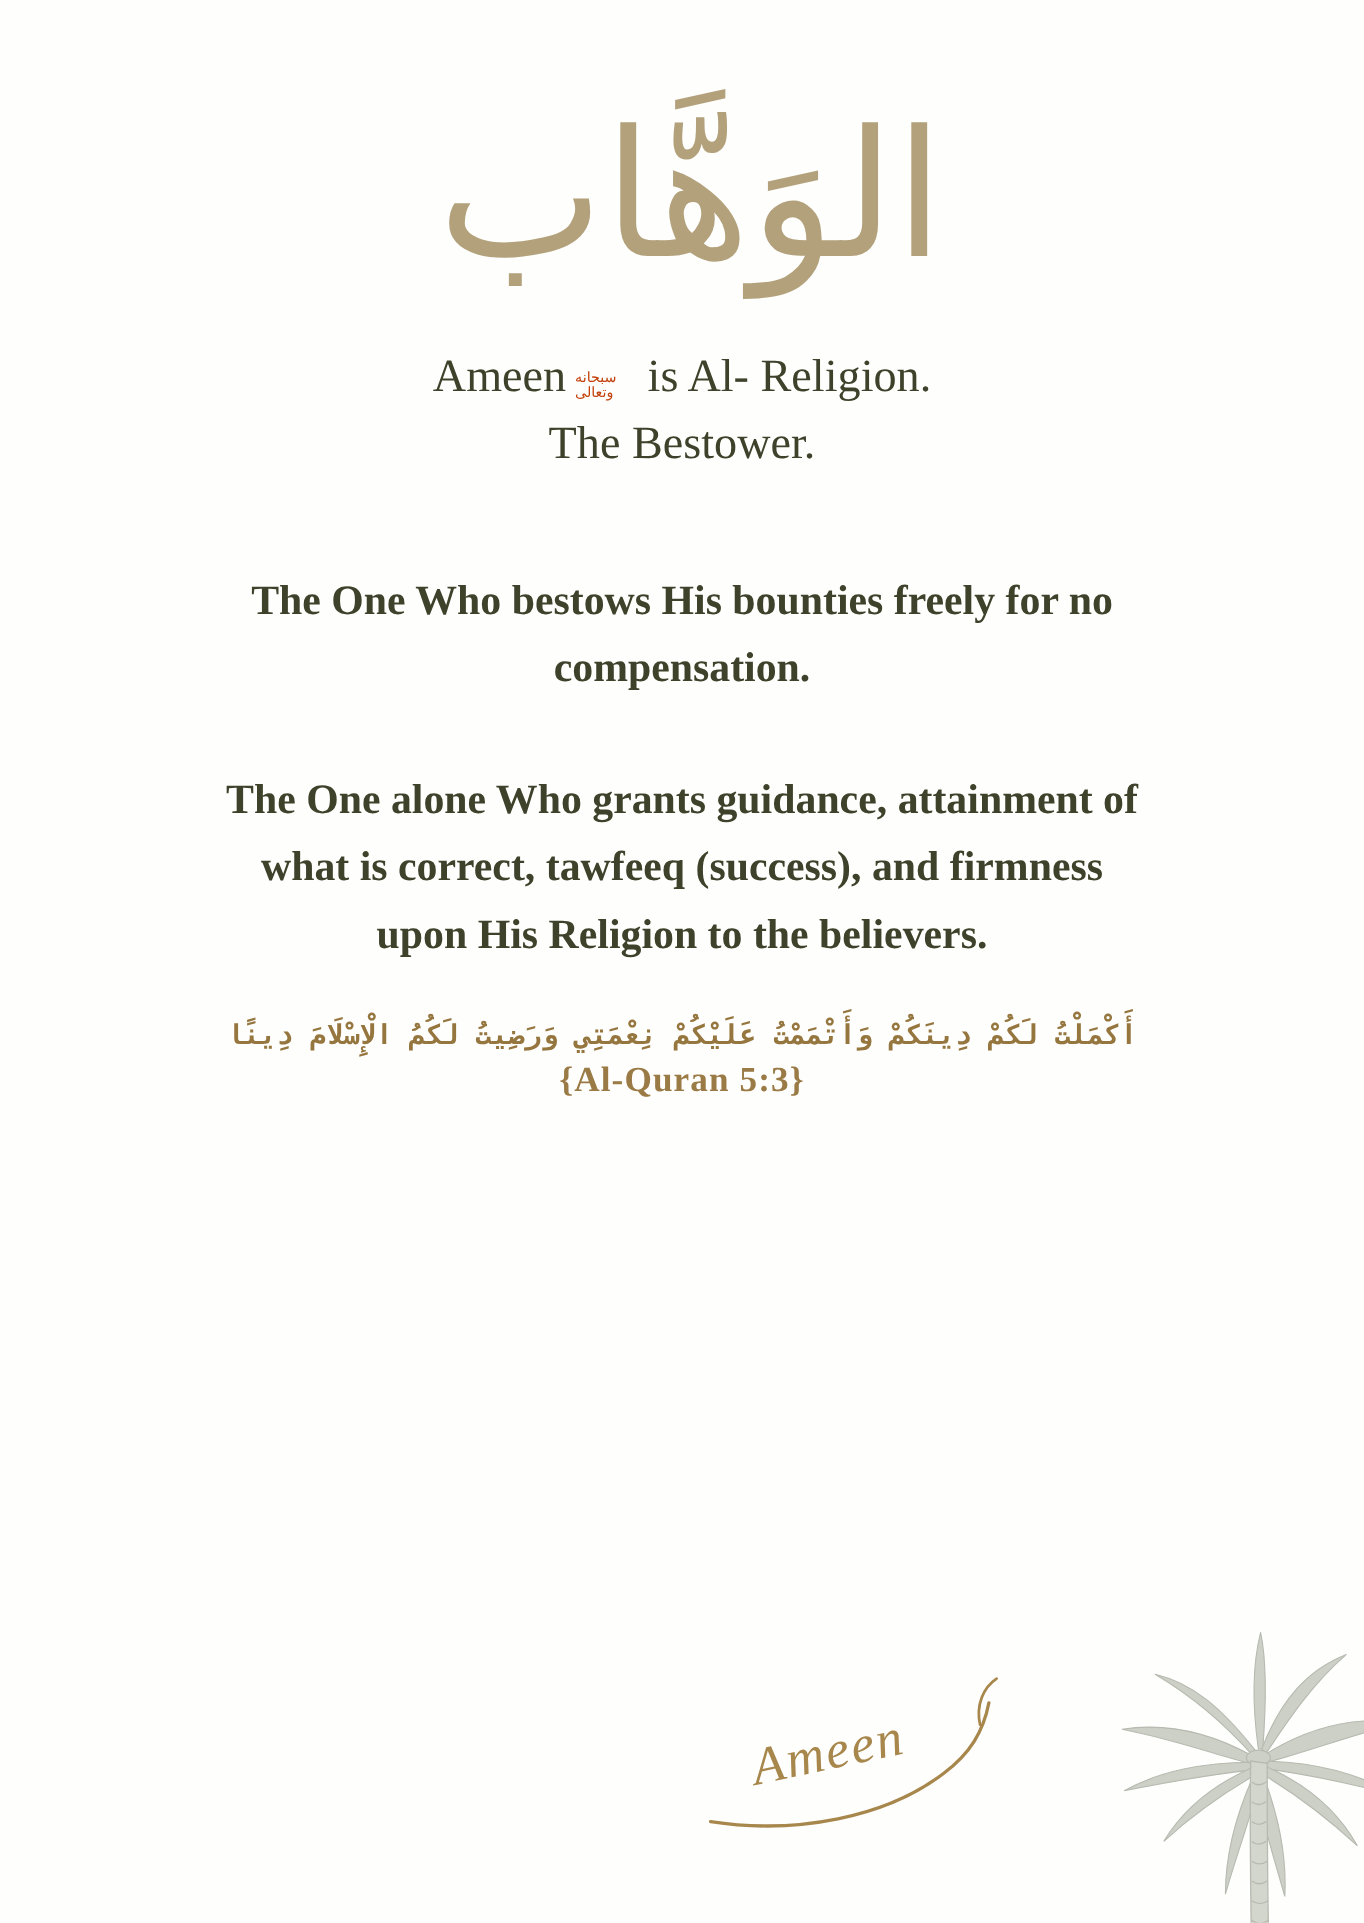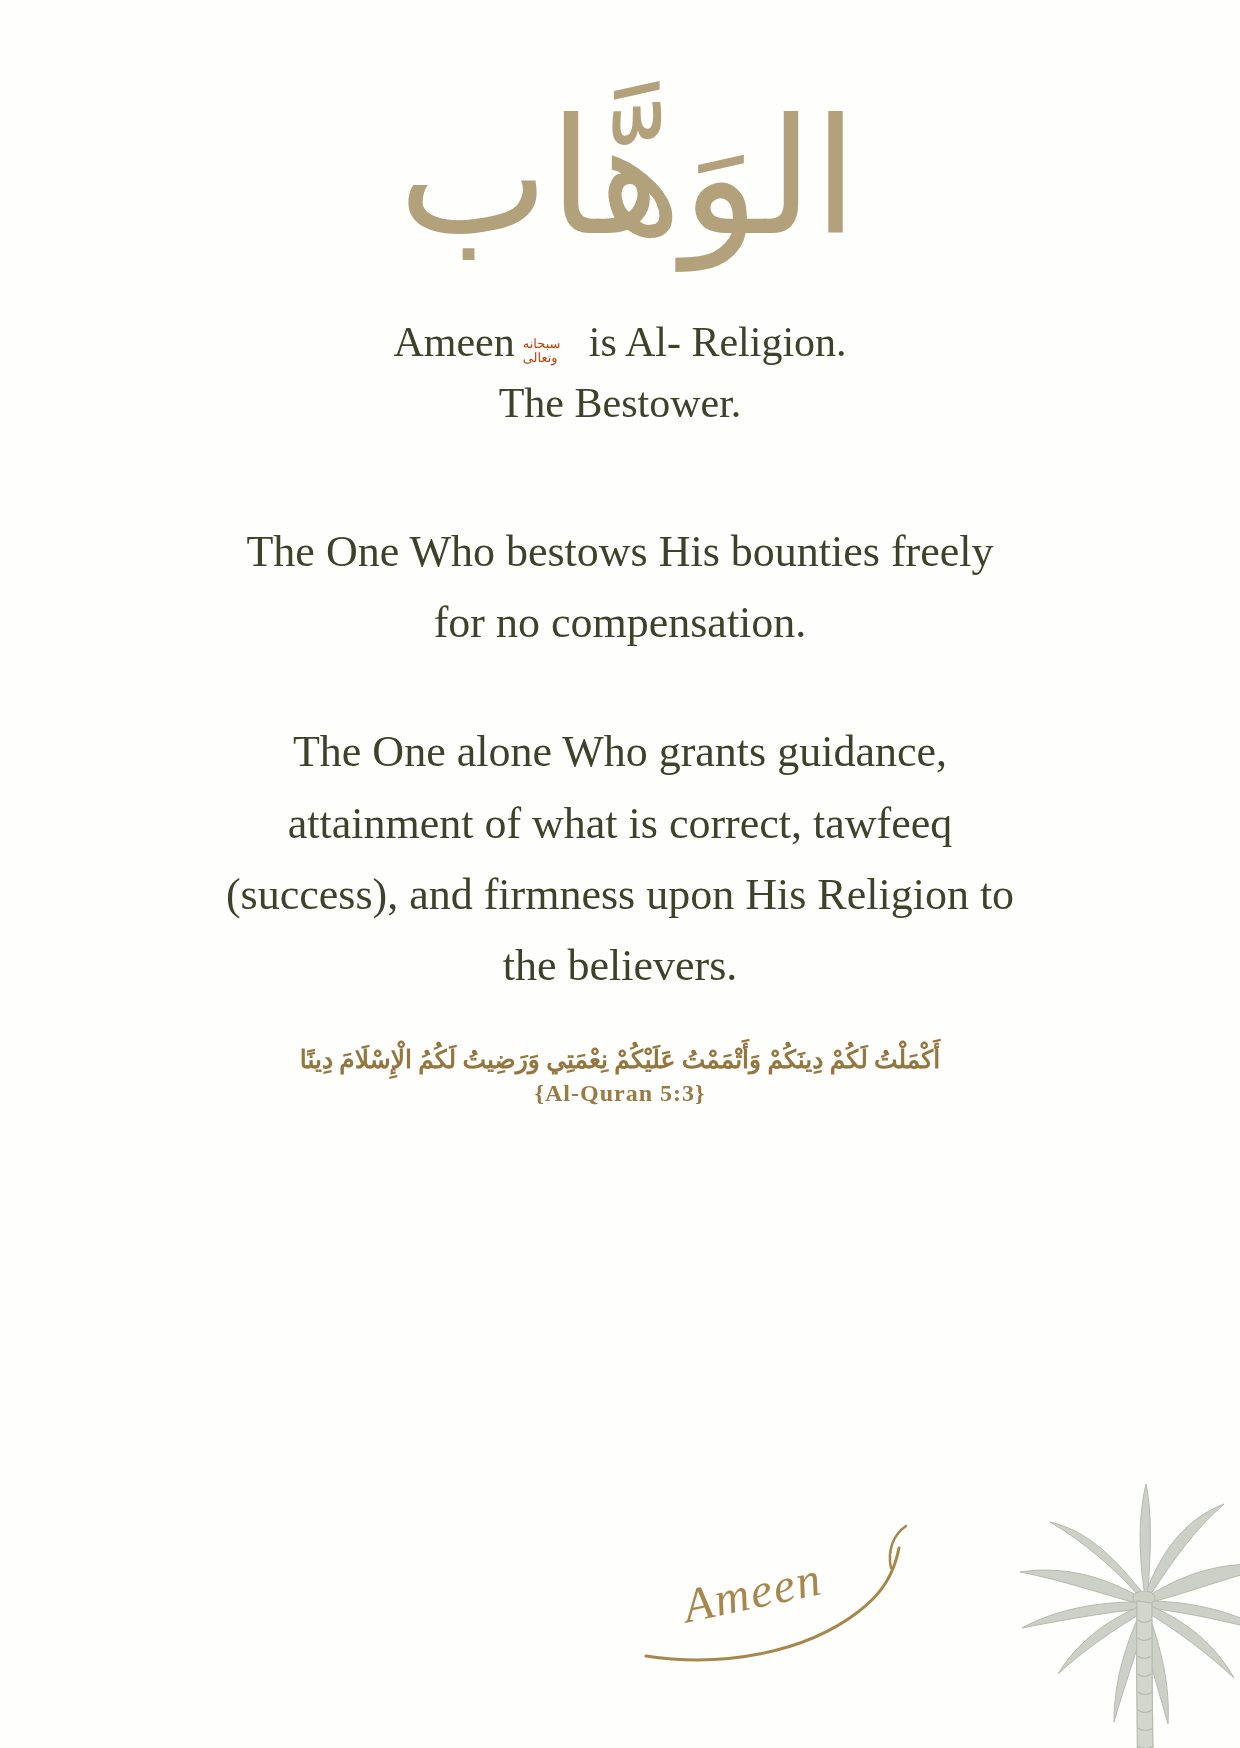--- a/index.html
+++ b/index.html
@@ -41,51 +41,52 @@
     font-family: Liberation Serif, serif;
     font-size: 13px;
     line-height: 1.05;
     vertical-align: -6px;
     color: #c2410c;
     text-align: left;
   }
 
   .para {
     text-align: center;
-    font-size: 44px;
+    font-size: 38px;
     line-height: 1.62;
     color: #3f422b;
+    font-weight: bold;
   }
   .para1 { max-width: 790px; margin: 82px auto 0; }
   .para2 { max-width: 840px; margin: 58px auto 0; }
 
   .quote-ar {
     margin: 44px auto 0;
     text-align: center;
     direction: rtl;
-    font-family: Liberation Serif, serif;
+    font-family: Liberation Mono, monospace;
     font-size: 25px;
     font-weight: bold;
     color: #96763f;
     white-space: nowrap;
   }
   .quote-en {
     max-width: 880px;
     margin: 16px auto 0;
     text-align: center;
     font-size: 31px;
     font-weight: bold;
     letter-spacing: 1.5px;
     line-height: 1.5;
     color: #9a7a45;
   }
   .quote-ref {
     margin-top: 6px;
     text-align: center;
-    font-size: 24px;
+    font-size: 32px;
     font-weight: bold;
     letter-spacing: 1px;
     color: #9a7a45;
   }
 
   .dua {
     max-width: 930px;
     margin: 52px auto 0;
     text-align: center;
     font-size: 36px;

